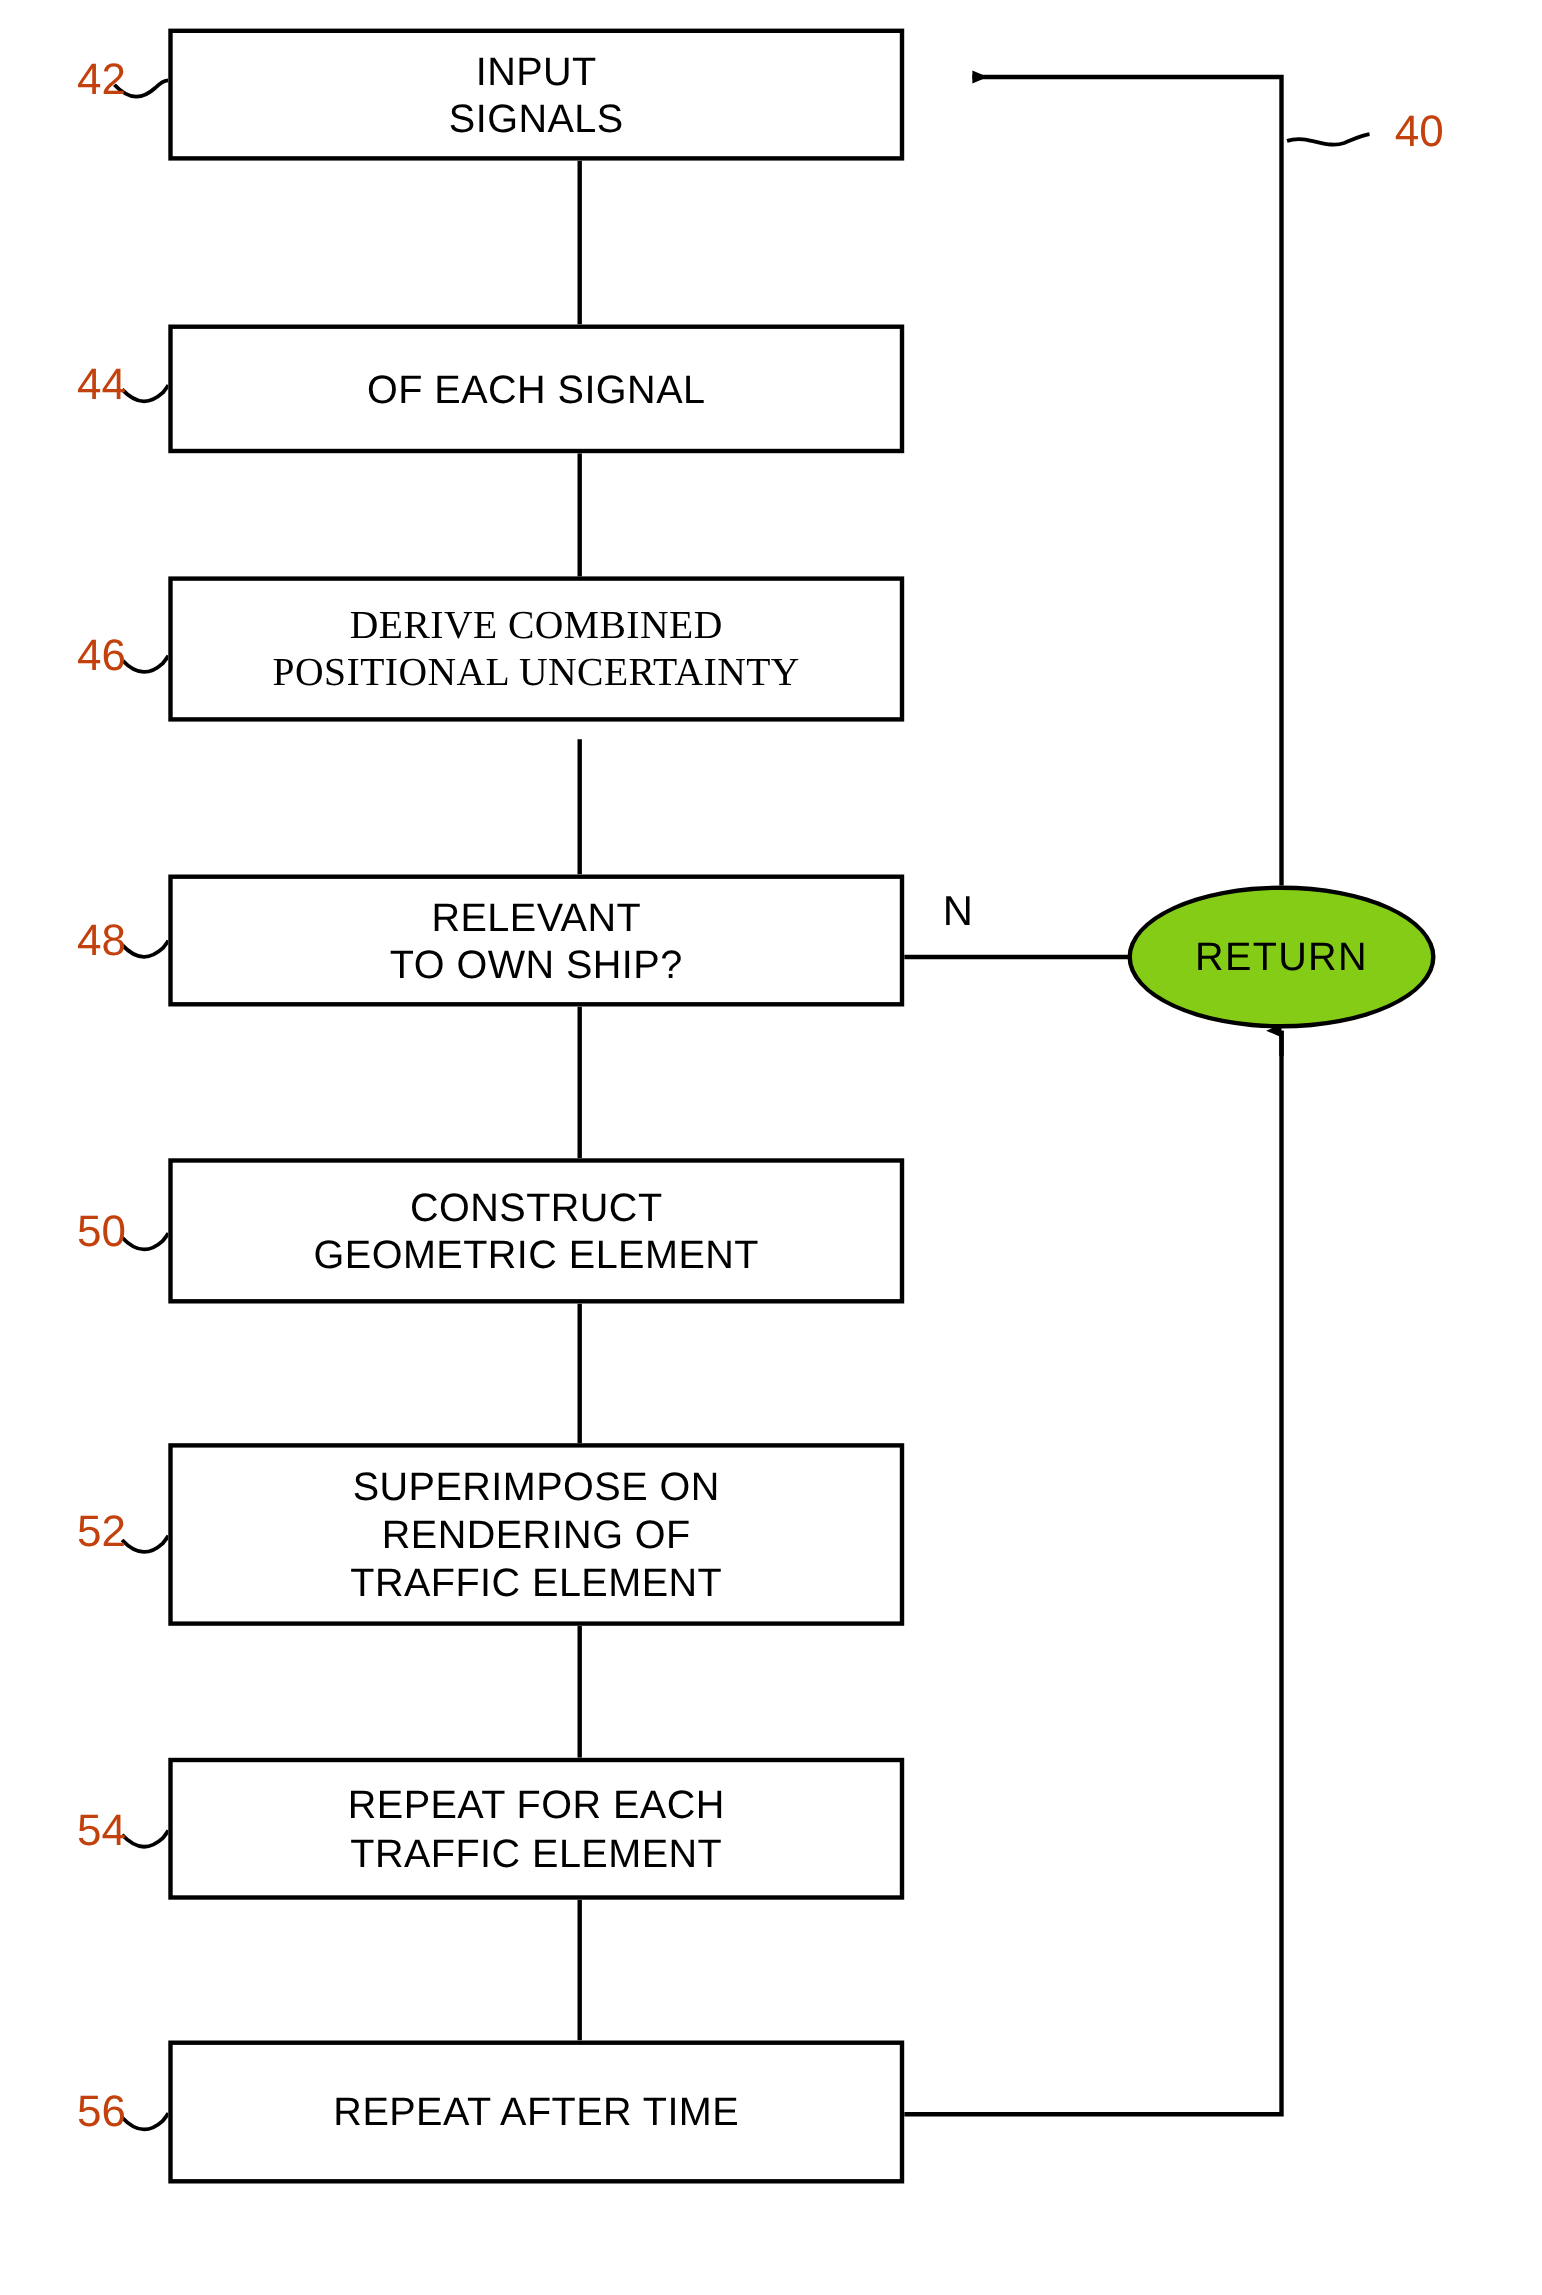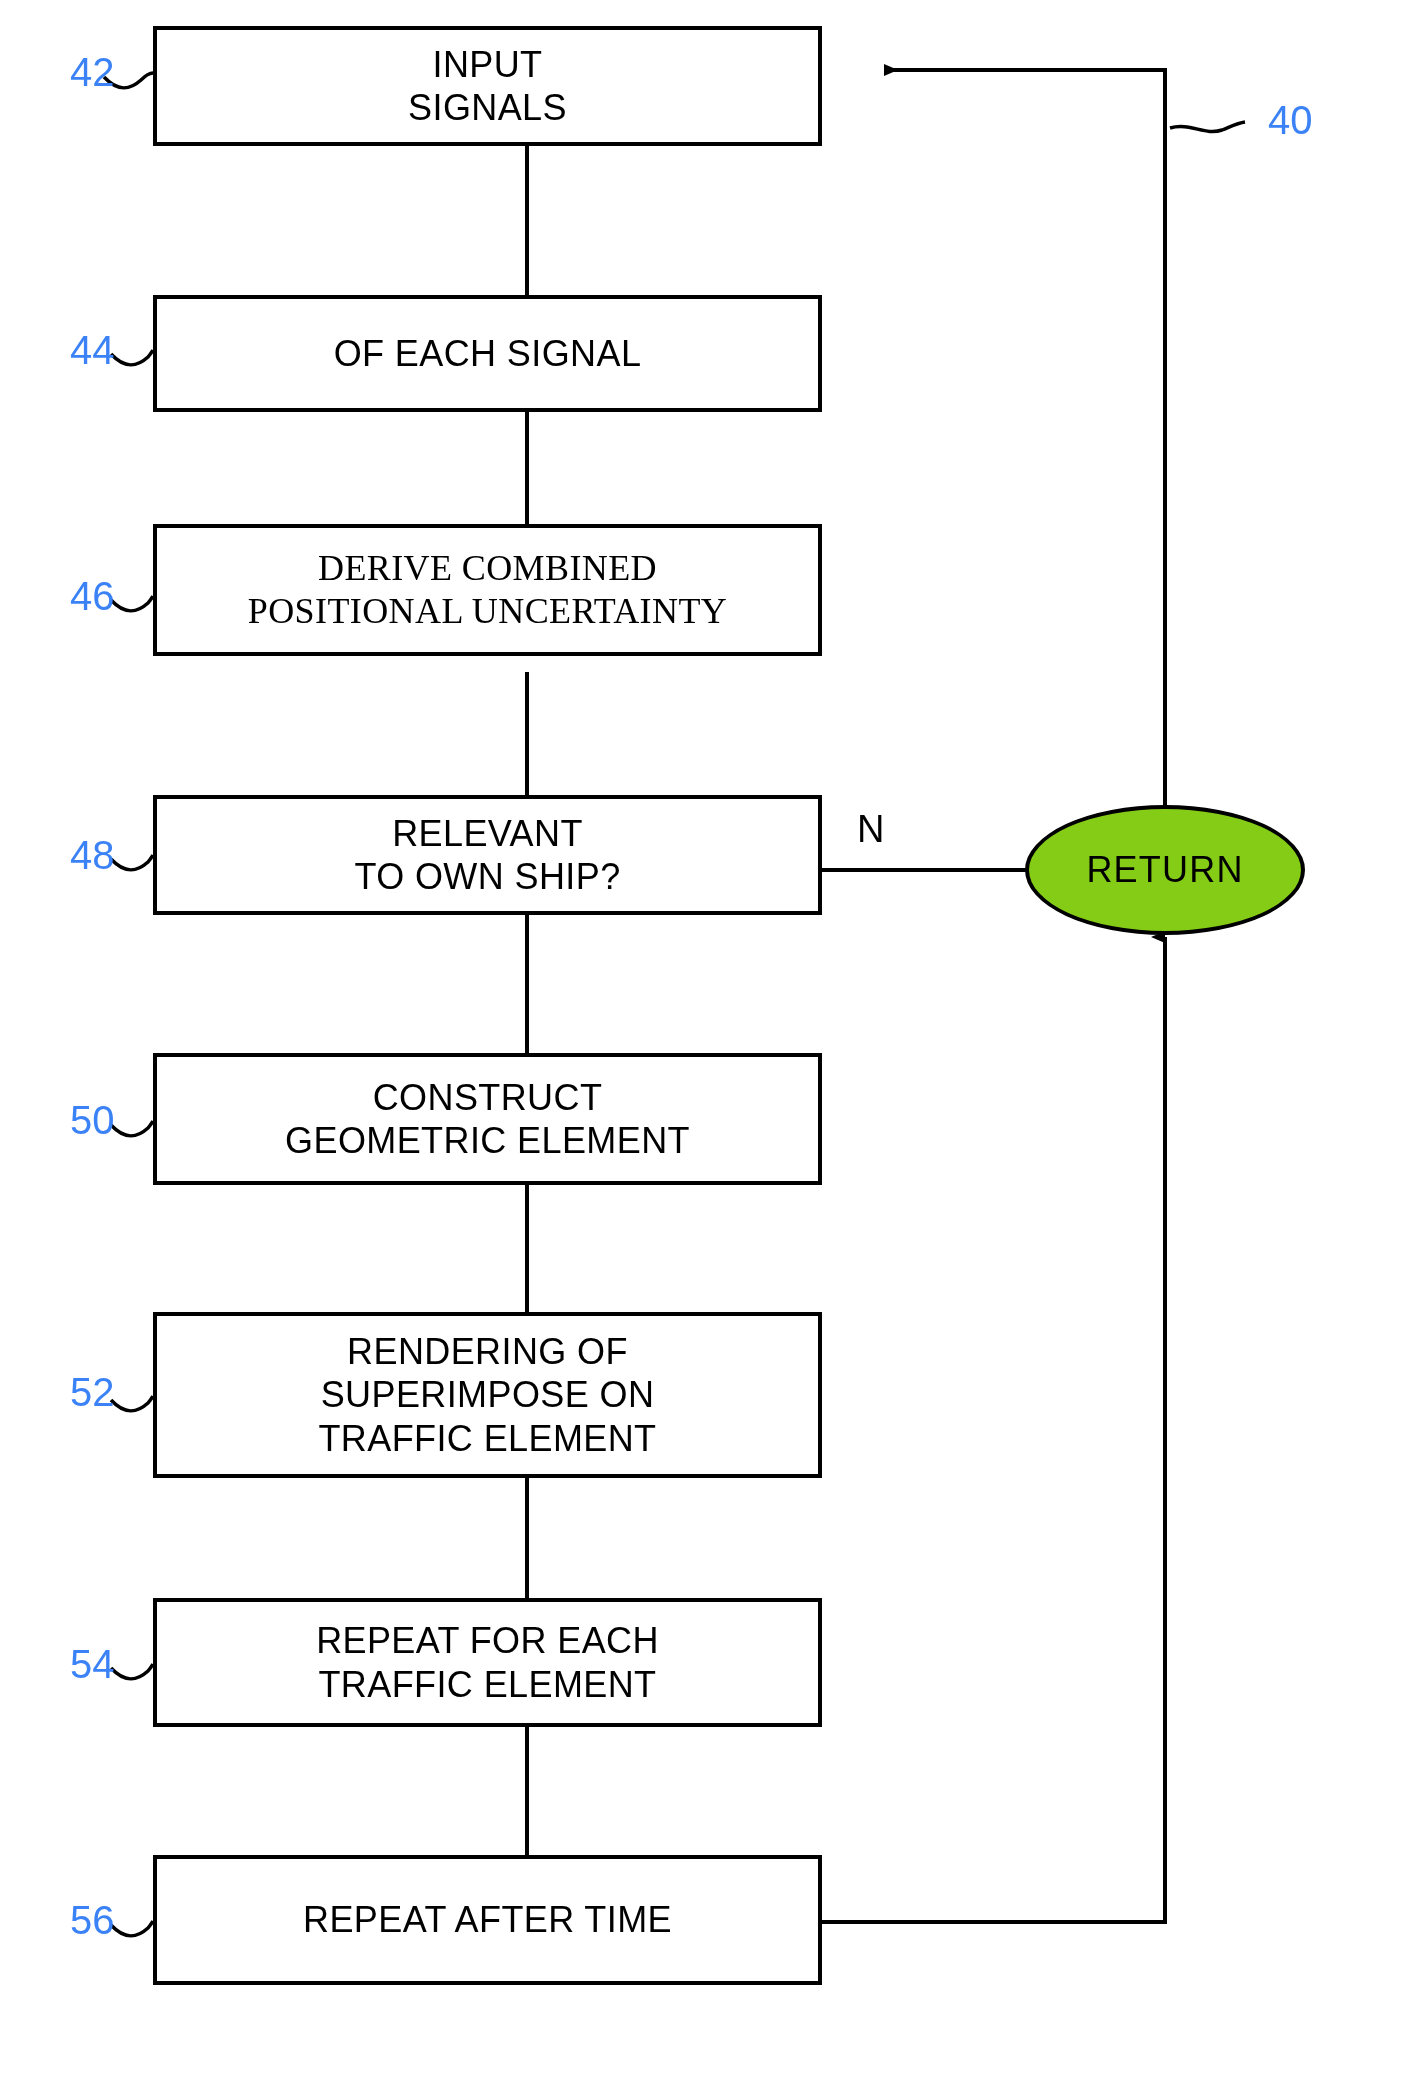--- a/index.html
+++ b/index.html
@@ -55,21 +55,21 @@
     align-items: center;
     justify-content: center;
     color: #000000;
     font-family: "Liberation Sans", sans-serif;
     font-size: 36px;
     letter-spacing: 1.2px;
     z-index: 3;
   }
   .ref-num {
     position: absolute;
-    color: #3b82f6;
+    color: #c2410c;
     font-family: "Liberation Sans", sans-serif;
     font-size: 40px;
     line-height: 1;
     z-index: 4;
     white-space: nowrap;
   }
   .branch-label {
     position: absolute;
     color: #000000;
     font-family: "Liberation Sans", sans-serif;
@@ -164,22 +164,22 @@
     <span>RETURN</span>
   </div>
 
   <div class="node-box" style="left:153px; top:1053px; width:669px; height:132px;">
     <span class="node-line">CONSTRUCT</span>
     <span class="node-line">GEOMETRIC ELEMENT</span>
   </div>
   <div class="ref-num" style="left:70px; top:1100px;">50</div>
 
   <div class="node-box" style="left:153px; top:1312px; width:669px; height:166px;">
+    <span class="node-line">SUPERIMPOSE ON</span>
     <span class="node-line">RENDERING OF</span>
-    <span class="node-line">SUPERIMPOSE ON</span>
     <span class="node-line">TRAFFIC ELEMENT</span>
   </div>
   <div class="ref-num" style="left:70px; top:1372px;">52</div>
 
   <div class="node-box" style="left:153px; top:1598px; width:669px; height:129px;">
     <span class="node-line">REPEAT FOR EACH</span>
     <span class="node-line">TRAFFIC ELEMENT</span>
   </div>
   <div class="ref-num" style="left:70px; top:1644px;">54</div>
 

